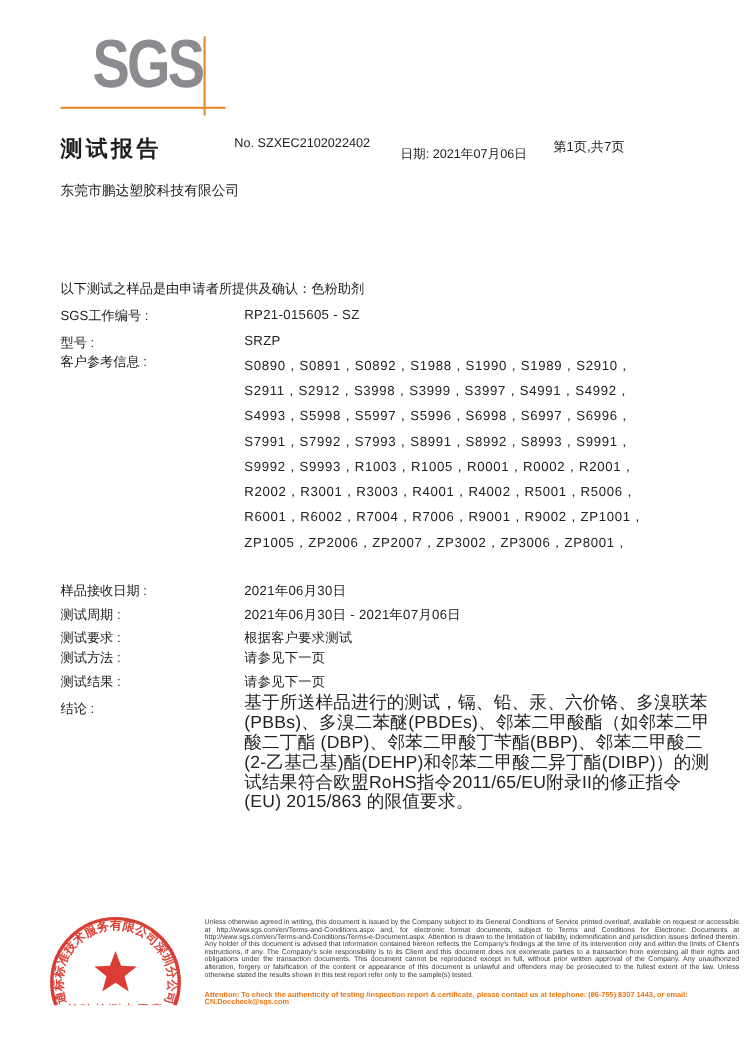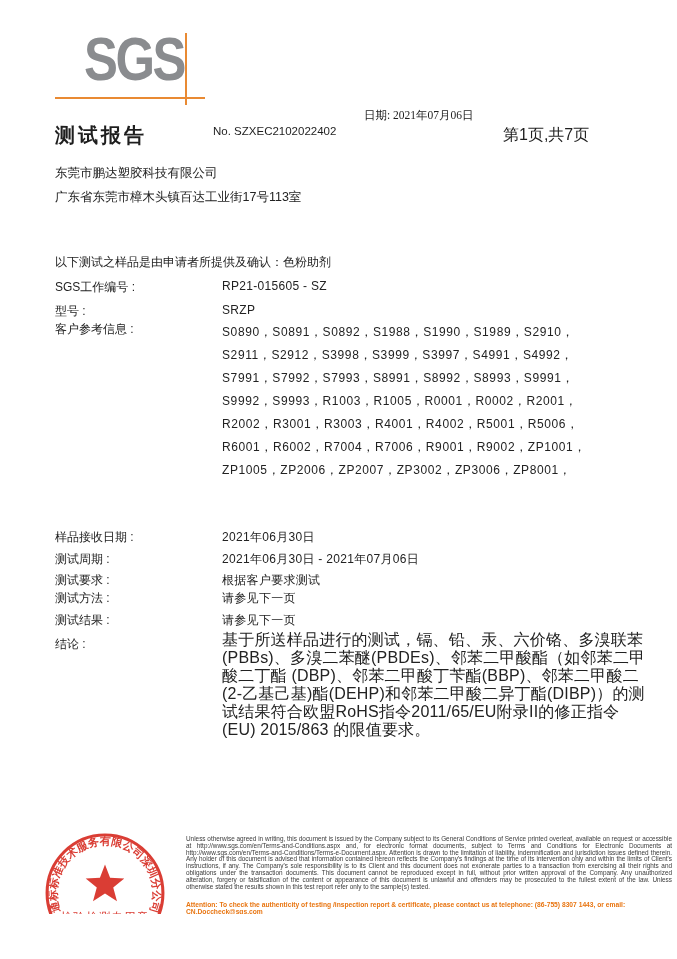--- a/index.html
+++ b/index.html
@@ -11,22 +11,22 @@
   
   .logo-text{
     position:absolute;left:84px;top:28px;font-size:62px;font-weight:bold;
     color:#8a8c8f;line-height:1;letter-spacing:-3px;transform:scaleX(.82);transform-origin:left top;
   }
   .logo-hline{position:absolute;left:55px;top:97px;width:150px;height:2px;background:#e98a33;}
   .logo-vline{position:absolute;left:185px;top:33px;width:2px;height:72px;background:#e98a33;}
   
   .doc-title{position:absolute;left:55px;top:122px;font-size:20px;font-weight:bold;letter-spacing:3px;color:#1e1e1e;}
   .report-no{position:absolute;left:213px;top:125px;font-size:11.5px;color:#1e1e1e;}
-  .report-date{position:absolute;left:364px;top:108px;font-size:11.5px;color:#1e1e1e;font-family:Liberation Serif, serif;}
-  .page-ind{position:absolute;left:503px;top:125px;font-size:16px;color:#1e1e1e;}
+  .report-date{position:absolute;left:364px;top:133px;font-size:11.5px;color:#1e1e1e;}
+  .page-ind{position:absolute;left:503px;top:125px;font-size:12px;color:#1e1e1e;}
   
   .app-name{position:absolute;left:55px;top:165px;font-size:12.5px;color:#222;}
   .app-addr{position:absolute;left:55px;top:189px;font-size:12.5px;color:#222;}
   
   .intro{position:absolute;left:55px;top:254px;font-size:12px;color:#222;}
   .kv-label{position:absolute;left:55px;font-size:12px;color:#222;white-space:nowrap;}
   .kv-value{position:absolute;left:222px;font-size:12px;color:#222;white-space:nowrap;letter-spacing:.3px;}
   .ref-lines{position:absolute;left:222px;top:321px;font-size:12px;color:#222;letter-spacing:.6px;}
   .ref-lines div{height:23px;line-height:23px;white-space:nowrap;}
   .conclusion{
@@ -59,34 +59,34 @@
   <div class="logo-text">SGS</div>
   <div class="logo-hline"></div>
   <div class="logo-vline"></div>
 
   <div class="doc-title">测试报告</div>
   <div class="report-no">No. SZXEC2102022402</div>
   <div class="report-date">日期: 2021年07月06日</div>
   <div class="page-ind">第1页,共7页</div>
 
   <div class="app-name">东莞市鹏达塑胶科技有限公司</div>
-  <div class="app-addr">广东省东莞市樟木头镇百达工业街17号113室</div>
 
   <div class="intro">以下测试之样品是由申请者所提供及确认：色粉助剂</div>
 
   <div class="kv-label" style="top:279px">SGS工作编号 :</div>
   <div class="kv-value" style="top:279px">RP21-015605 - SZ</div>
 
   <div class="kv-label" style="top:303px">型号 :</div>
   <div class="kv-value" style="top:303px">SRZP</div>
 
   <div class="kv-label" style="top:321px">客户参考信息 :</div>
   <div class="ref-lines">
     <div>S0890，S0891，S0892，S1988，S1990，S1989，S2910，</div>
     <div>S2911，S2912，S3998，S3999，S3997，S4991，S4992，</div>
+    <div>S4993，S5998，S5997，S5996，S6998，S6997，S6996，</div>
     <div>S7991，S7992，S7993，S8991，S8992，S8993，S9991，</div>
     <div>S9992，S9993，R1003，R1005，R0001，R0002，R2001，</div>
     <div>R2002，R3001，R3003，R4001，R4002，R5001，R5006，</div>
     <div>R6001，R6002，R7004，R7006，R9001，R9002，ZP1001，</div>
     <div>ZP1005，ZP2006，ZP2007，ZP3002，ZP3006，ZP8001，</div>
   </div>
 
   <div class="kv-label" style="top:529px">样品接收日期 :</div>
   <div class="kv-value" style="top:529px">2021年06月30日</div>
 

